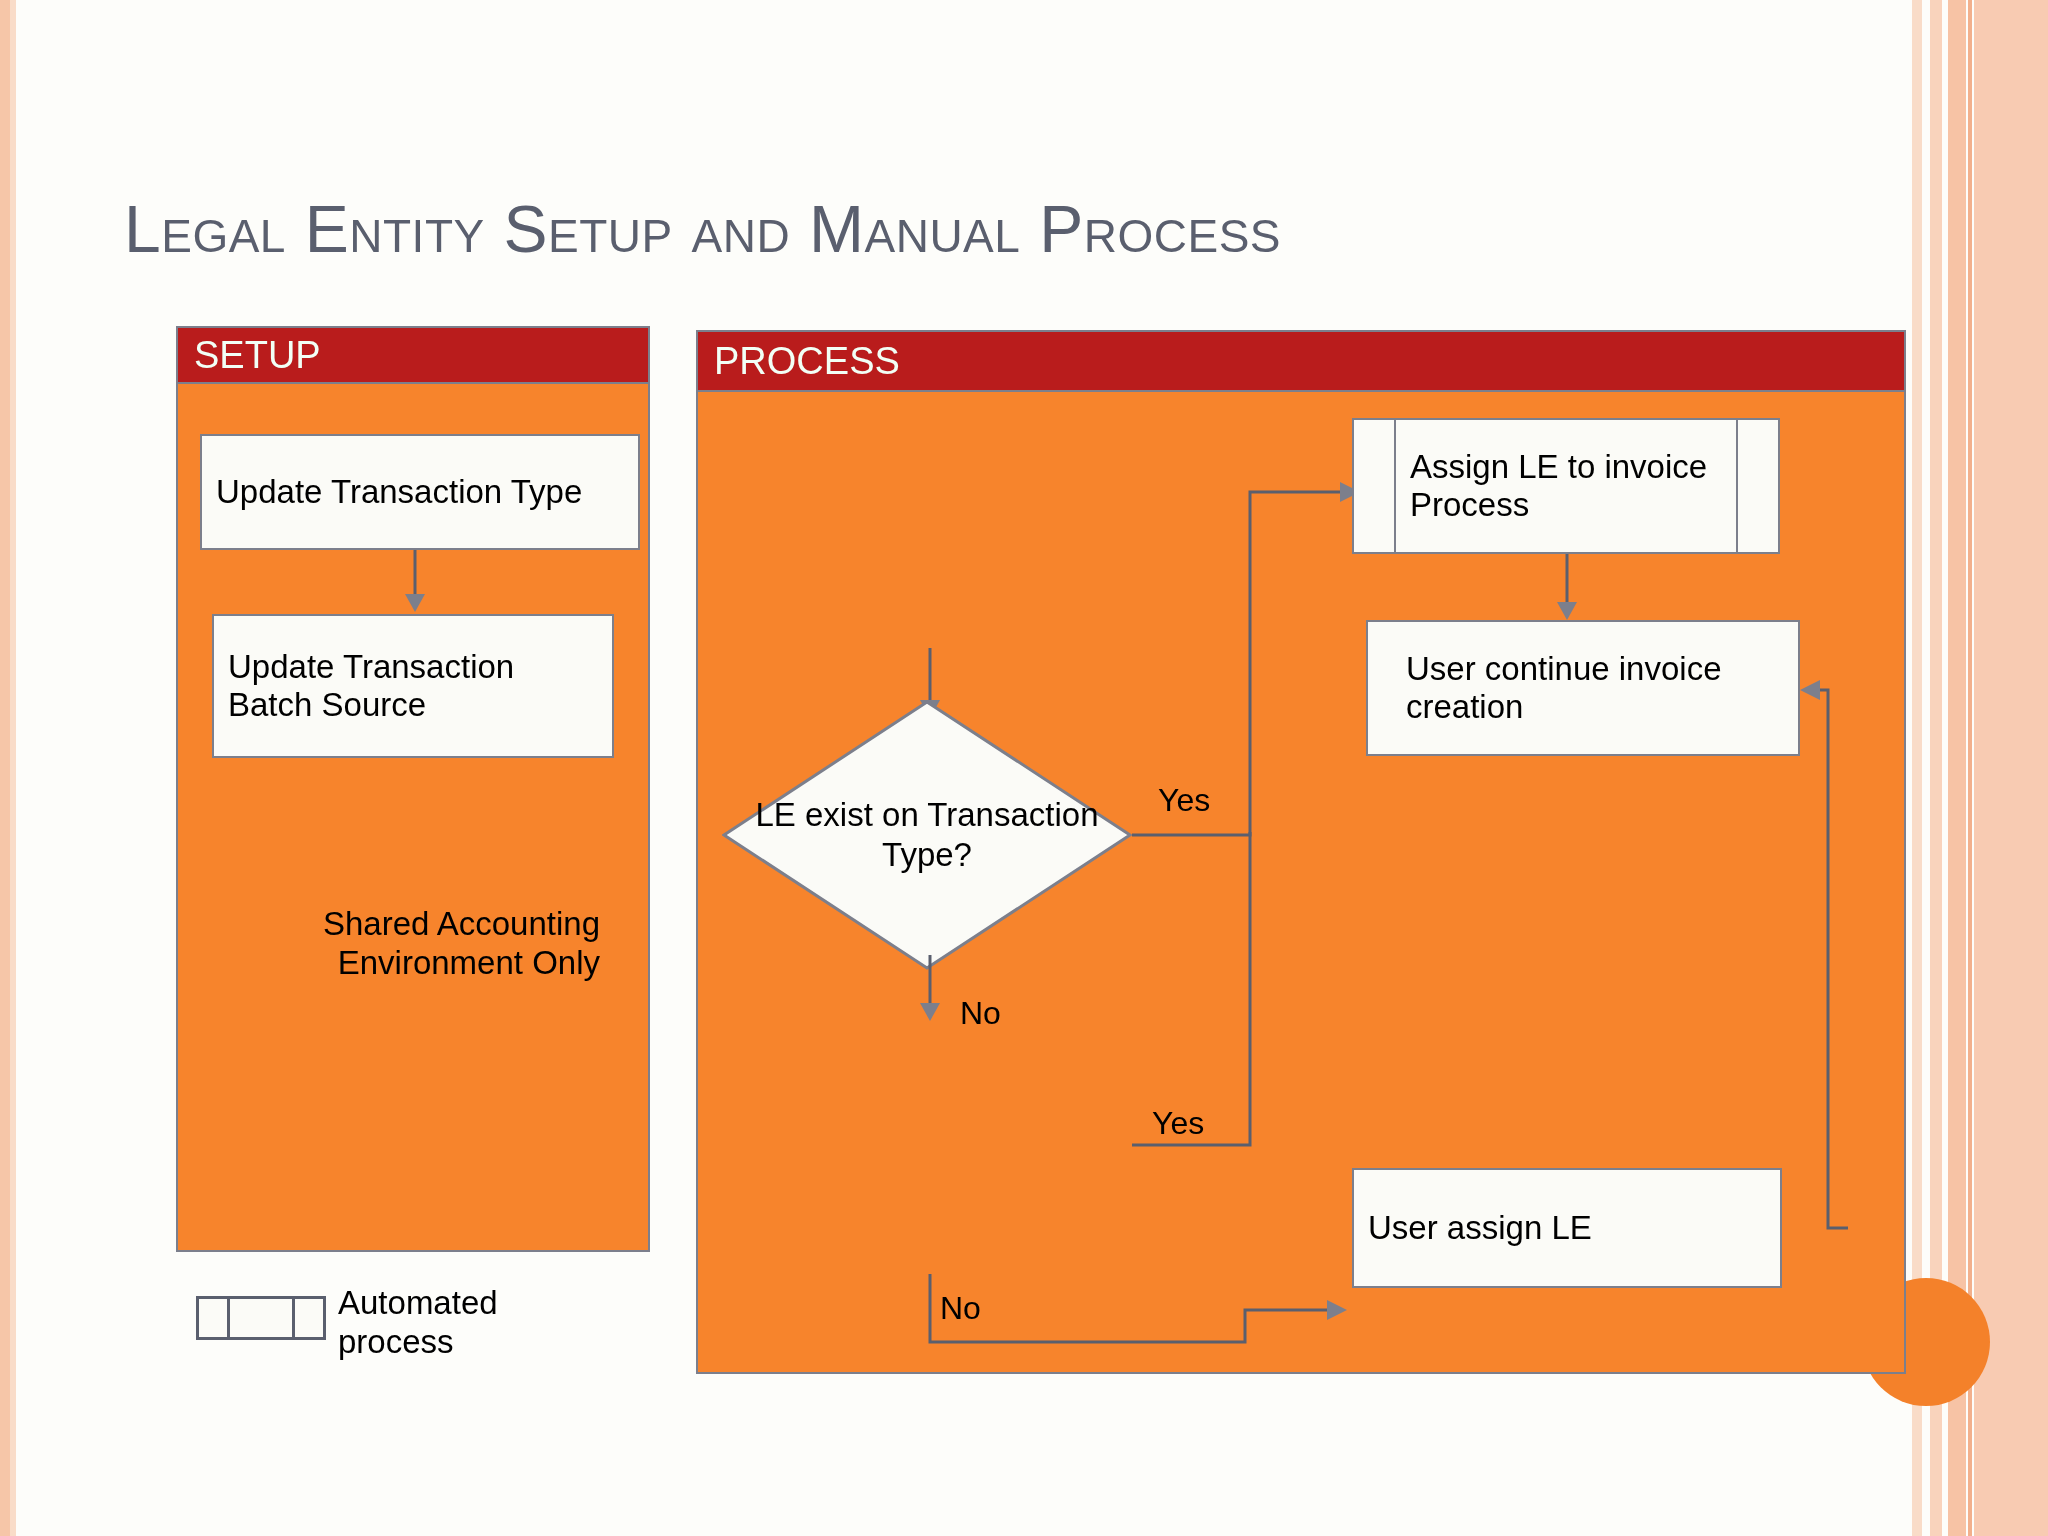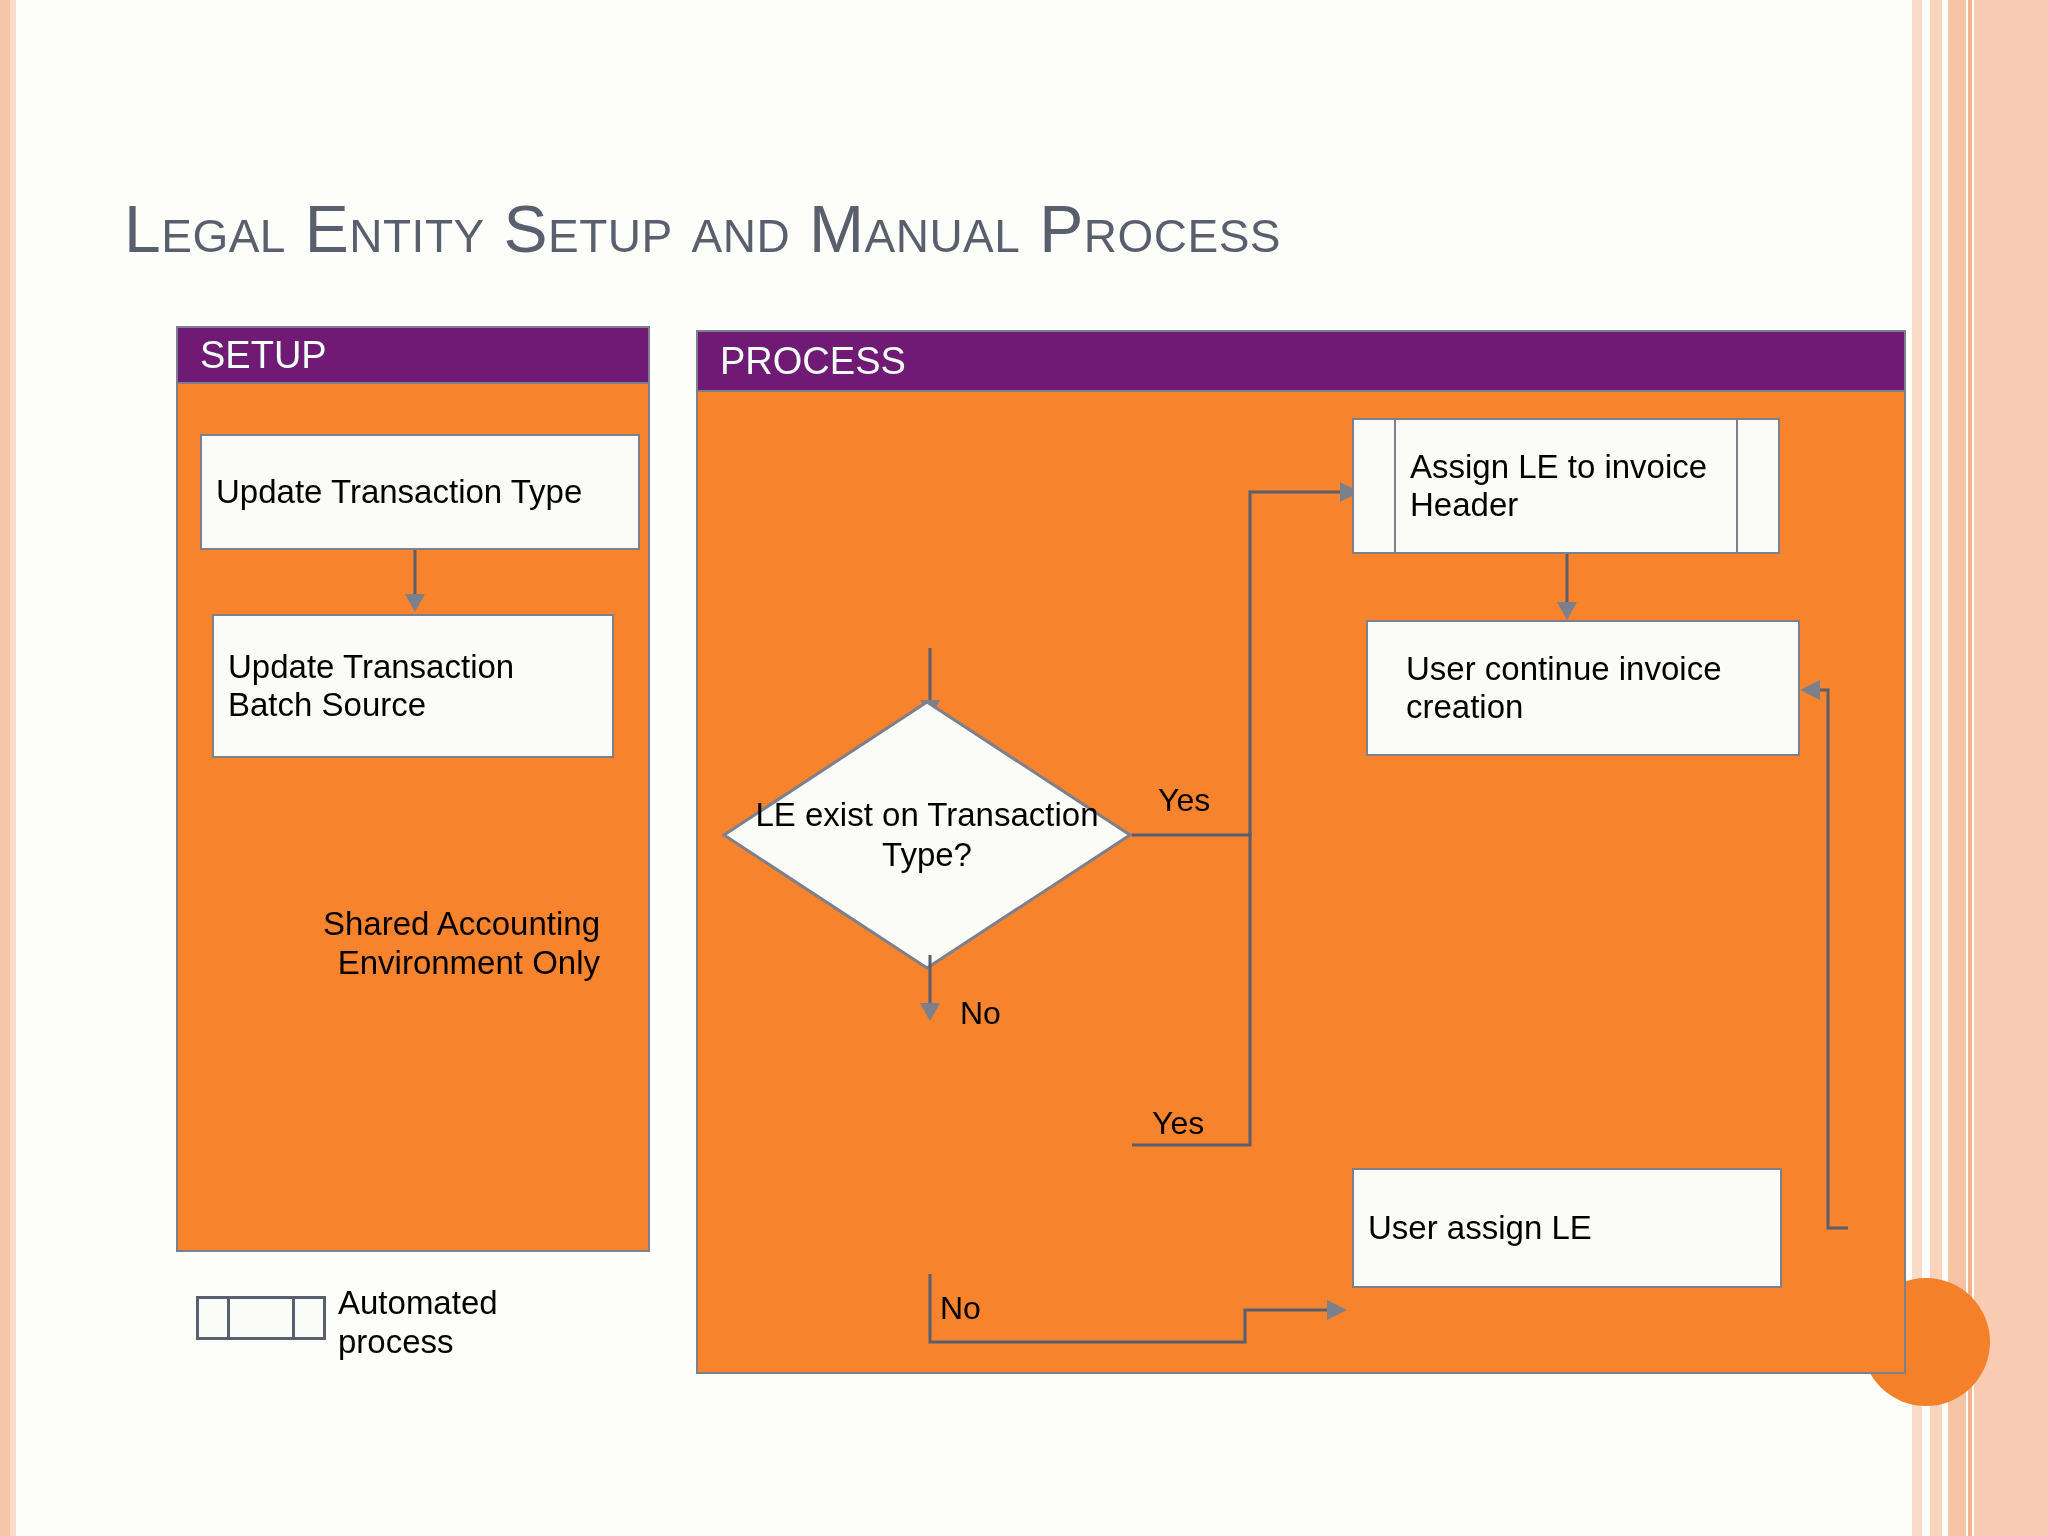--- a/index.html
+++ b/index.html
@@ -59,26 +59,26 @@
   
   .panel {
     position: absolute;
     box-sizing: border-box;
     border: 2px solid #7c7f8c;
     background: #f7842c;
   }
   .panel-header {
     position: absolute;
     box-sizing: border-box;
-    background: #701a75;
+    background: #b91c1c;
     color: #f2fff6;
     font-size: 38px;
     display: flex;
     align-items: center;
-    padding-left: 22px;
+    padding-left: 16px;
     border: 2px solid #7c7f8c;
     border-bottom: none;
   }
 
   
   .node {
     position: absolute;
     box-sizing: border-box;
     background: #fbfbf7;
     border: 2px solid #7c7f8c;
@@ -262,21 +262,21 @@
   <div class="conn" style="left:915px;top:1272px;width:440px;height:80px;">
     <svg width="440" height="80" viewBox="0 0 440 80">
       <polyline points="15,2 15,70 330,70 330,38 415,38" fill="none" stroke="#5a5f6e" stroke-width="3"></polyline>
       <polygon points="432,38 412,28 412,48" fill="#7c7f8c"></polygon>
     </svg>
   </div>
 
   <div class="predef" style="left:1352px;top:418px;width:428px;height:136px;">
     <span class="bar l"></span>
     <span class="bar r"></span>
-    <span class="ptext">Assign LE to invoice Header</span>
+    <span class="ptext">Assign LE to invoice Process</span>
   </div>
 
   <div class="conn" style="left:1552px;top:554px;width:30px;height:68px;">
     <svg width="30" height="68" viewBox="0 0 30 68">
       <line x1="15" y1="0" x2="15" y2="52" stroke="#5a5f6e" stroke-width="3"></line>
       <polygon points="15,66 5,48 25,48" fill="#7c7f8c"></polygon>
     </svg>
   </div>
 
   <div class="node" style="left:1366px;top:620px;width:434px;height:136px;padding-left:38px;">

